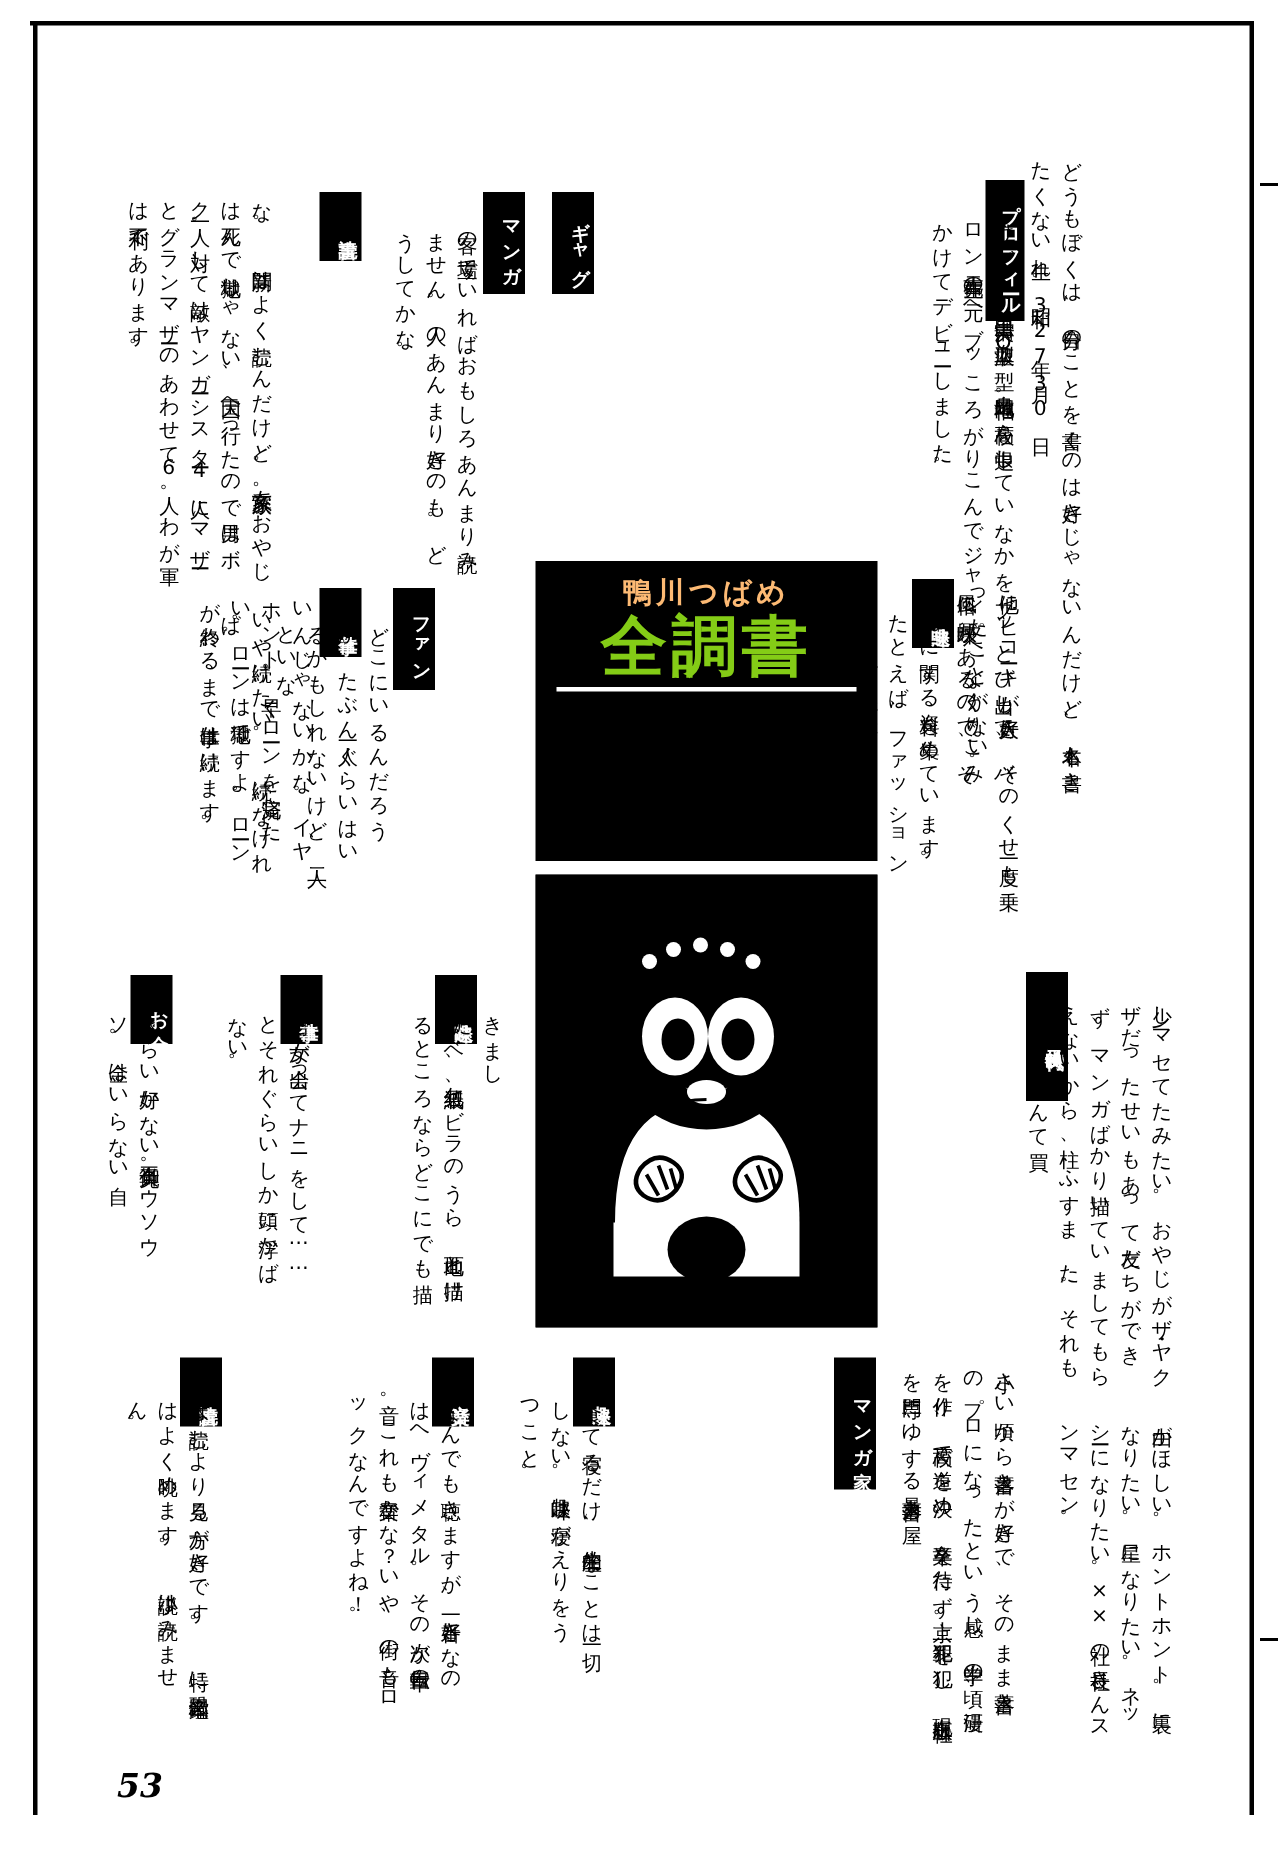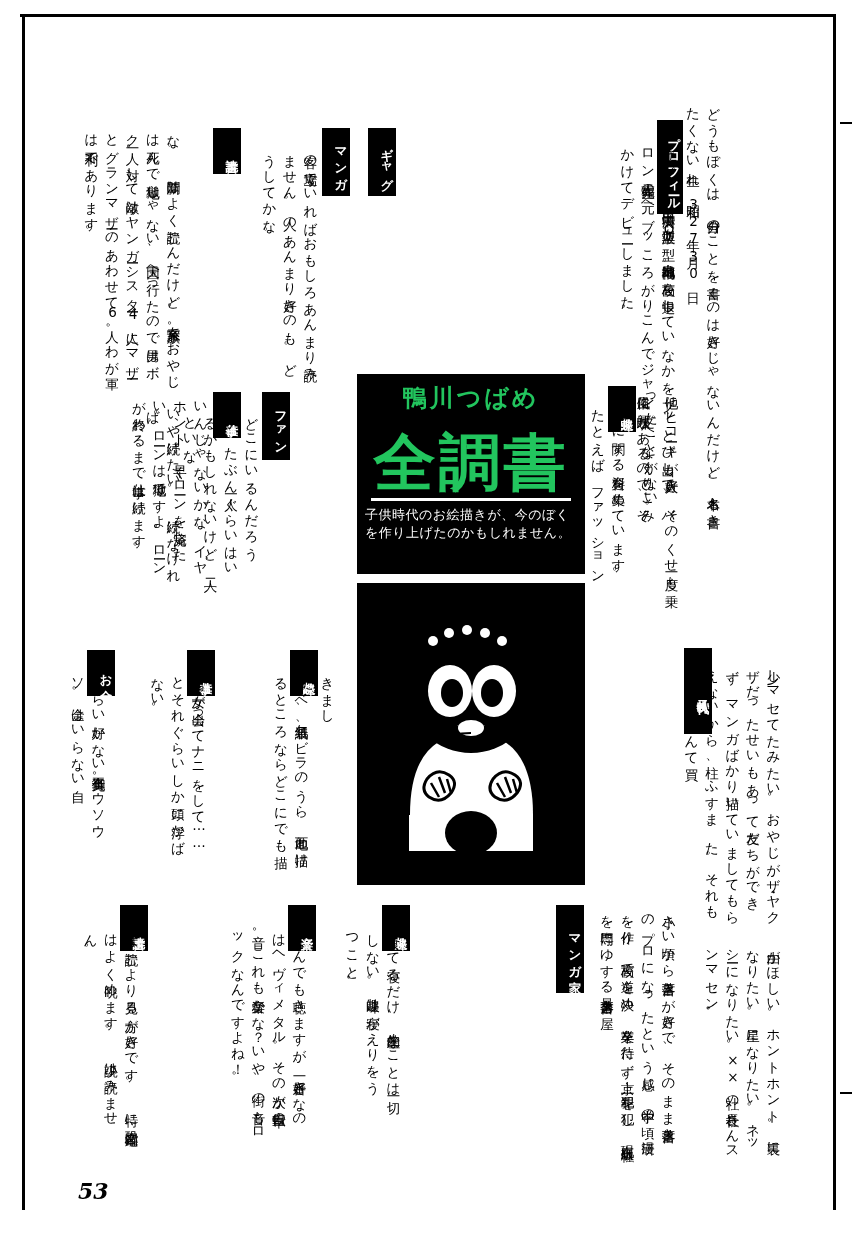--- a/index.html
+++ b/index.html
@@ -49,26 +49,26 @@
   }
 
   
   .titlebox{
     position:absolute;left:357px;top:374px;width:228px;height:200px;
     background:#000;color:#fff;
     box-sizing:border-box;
     padding:6px 8px 8px 8px;
   }
   .title-author{
-    font-size:24px;font-weight:bold;letter-spacing:3px;
-    text-align:center;margin-top:2px;color:#22c55e;
+    font-size:19px;font-weight:bold;letter-spacing:3px;
+    text-align:center;margin-top:2px;color:#fdba74;
   }
   .title-main{
-    font-size:62px;font-weight:bold;letter-spacing:3px;
-    text-align:center;line-height:1.0;margin-top:18px;color:#22c55e;
+    font-size:44px;font-weight:bold;letter-spacing:3px;
+    text-align:center;line-height:1.0;margin-top:2px;color:#84cc16;
     font-family:"DejaVu Serif","Liberation Serif",serif;
   }
   .title-rule{height:3px;background:#fff;margin:4px 6px 5px 6px;}
   .title-sub{
     font-size:13px;line-height:1.38;color:#fff;letter-spacing:0.5px;
     text-align:left;
   }
 
   
   .illus{
@@ -108,21 +108,20 @@
 
   <div class="chip" style="left:213px;top:128px;width:24px;height:40px;">読書</div>
 
   <div class="vcol" style="left:160px;top:125px;height:260px;width:24px;">な。　新聞はよく読むんだけど。女系家族。おやじは死んで地獄じゃない、天国へ行ったので男はボク一人。対して敵はヤンガーシスター4人にマザーとグランマザーのあわせて6人。わが軍は不利であります。</div>
   <div class="vcol" style="left:185px;top:190px;height:185px;width:24px;"></div>
 
   <div class="titlebox">
     <div class="title-author">鴨川つばめ</div>
     <div class="title-main">全調書</div>
     <div class="title-rule"></div>
-    <div class="title-sub">子供時代のお絵描きが、今のぼくを作り上げたのかもしれません。</div>
   </div>
 
   <div class="illus">
     <svg viewBox="0 0 228 302" xmlns="http://www.w3.org/2000/svg">
       <rect x="0" y="0" width="228" height="302" fill="#000"></rect>
 
       <path d="M52 232 C52 176 74 150 114 150 C154 150 176 176 176 232 L176 268 L52 268 Z" fill="#fff"></path>
 
       <ellipse cx="114" cy="112" rx="62" ry="58" fill="#000"></ellipse>
 

